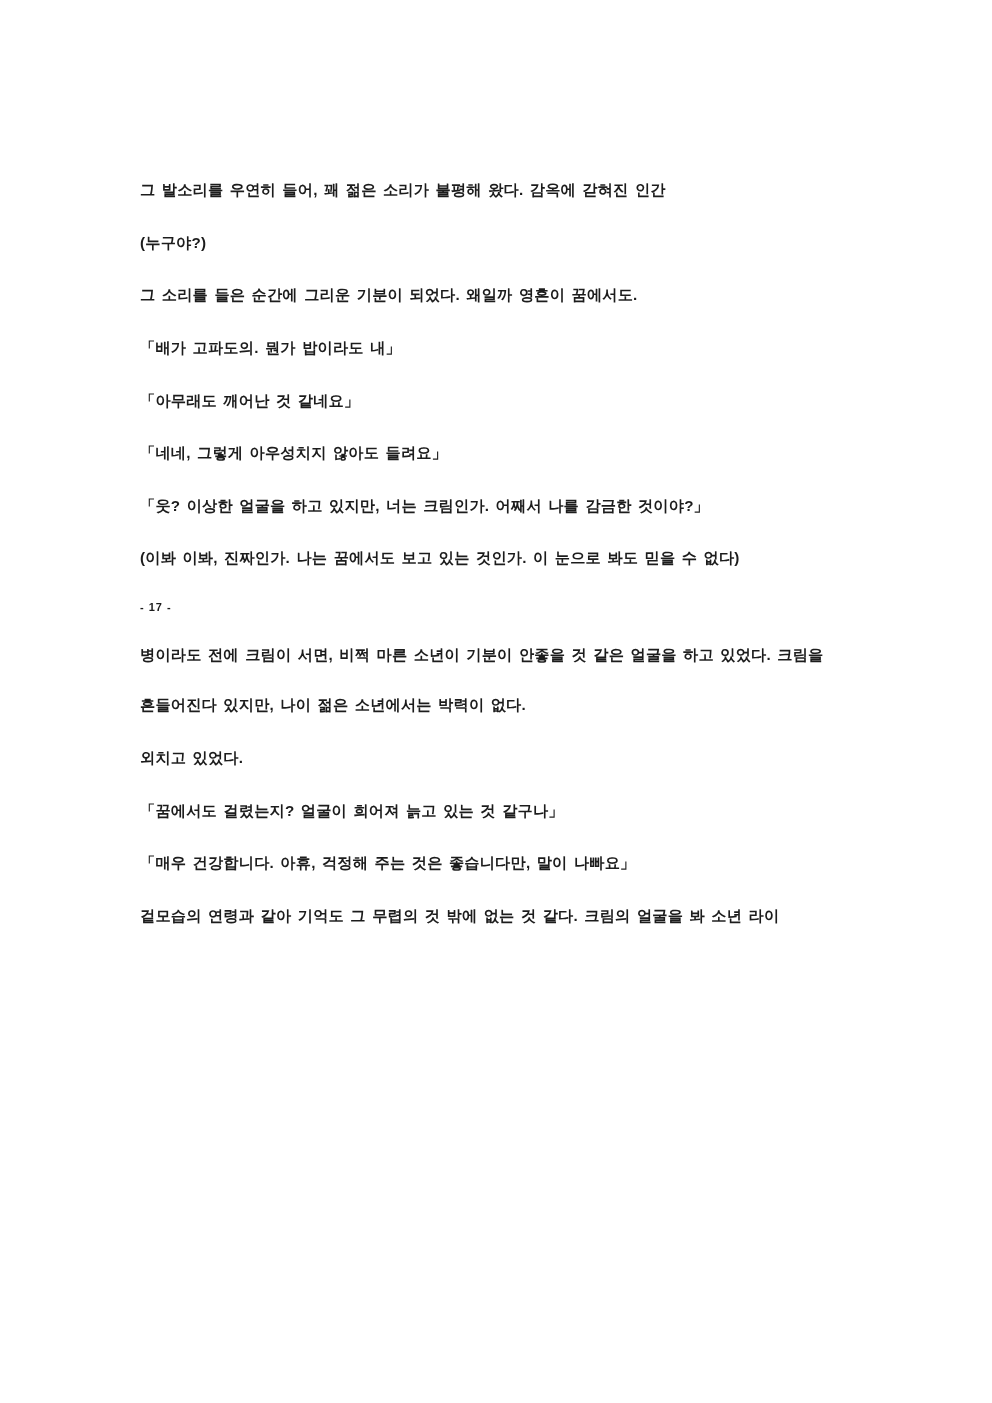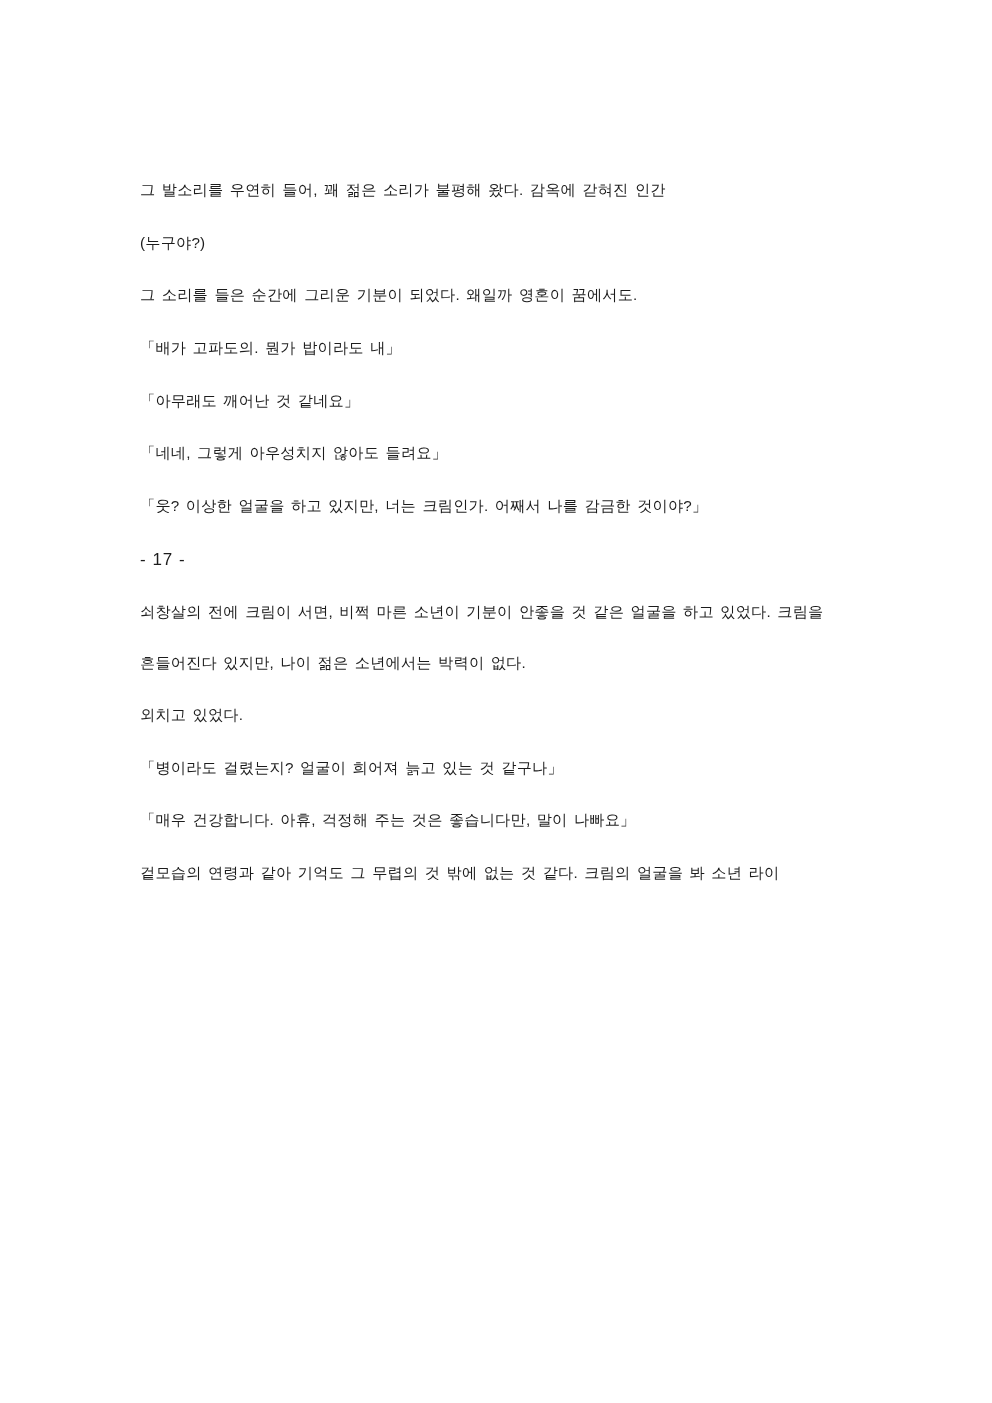--- a/index.html
+++ b/index.html
@@ -12,41 +12,42 @@
     height: 1403px;
     font-family: "Liberation Sans", sans-serif;
     color: #1a1a1a;
   }
   .page {
     position: relative;
     width: 992px;
     height: 1403px;
     box-sizing: border-box;
     background: #ffffff;
+    font-weight: bold;
   }
   .content {
     position: absolute;
     left: 140px;
     top: 178px;
     width: 716px;
   }
   .para {
     font-size: 15.2px;
     line-height: 1.62;
     letter-spacing: 0.2px;
     margin: 0 0 28px 0;
     color: #1c1c1c;
     word-spacing: 2px;
     text-align: left;
   }
   .para.wrap {
     margin-bottom: 26px;
   }
   .pagenum {
-    font-size: 17px;
+    font-size: 11px;
     line-height: 1.62;
     margin: 0 0 26px 0;
     letter-spacing: 1px;
     color: #1c1c1c;
   }
   .para:last-child {
     margin-bottom: 8px;
   }
 </style>
 </head>
@@ -55,24 +56,25 @@
 <div class="page">
   <div class="content">
 
     <p class="para">그  발소리를  우연히  들어,  꽤  젊은  소리가  불평해  왔다.  감옥에  갇혀진  인간</p>
     <p class="para">(누구야?)</p>
     <p class="para">그  소리를  들은  순간에  그리운  기분이  되었다.  왜일까  영혼이  꿈에서도.</p>
     <p class="para">「배가  고파도의.  뭔가  밥이라도  내」</p>
     <p class="para">「아무래도  깨어난  것  같네요」</p>
     <p class="para">「네네,  그렇게  아우성치지  않아도  들려요」</p>
     <p class="para">「웃?  이상한  얼굴을  하고  있지만,  너는  크림인가.  어째서  나를  감금한  것이야?」</p>
+    <p class="para">(이봐  이봐,  진짜인가.  나는  꿈에서도  보고  있는  것인가.  이  눈으로  봐도  믿을  수  없다)</p>
 
     <p class="pagenum">-  17  -</p>
 
-    <p class="para wrap">쇠창살의  전에  크림이  서면,  비쩍  마른  소년이  기분이  안좋을  것  같은  얼굴을  하고  있었다.  크림을</p>
+    <p class="para wrap">병이라도  전에  크림이  서면,  비쩍  마른  소년이  기분이  안좋을  것  같은  얼굴을  하고  있었다.  크림을</p>
     <p class="para">흔들어진다  있지만,  나이  젊은  소년에서는  박력이  없다.</p>
     <p class="para">외치고  있었다.</p>
-    <p class="para">「병이라도  걸렸는지?  얼굴이  희어져  늙고  있는  것  같구나」</p>
+    <p class="para">「꿈에서도  걸렸는지?  얼굴이  희어져  늙고  있는  것  같구나」</p>
     <p class="para">「매우  건강합니다.  아휴,  걱정해  주는  것은  좋습니다만,  말이  나빠요」</p>
     <p class="para">겉모습의  연령과  같아  기억도  그  무렵의  것  밖에  없는  것  같다.  크림의  얼굴을  봐  소년  라이</p>
 
   </div>
 </div>
 
 </body></html>

